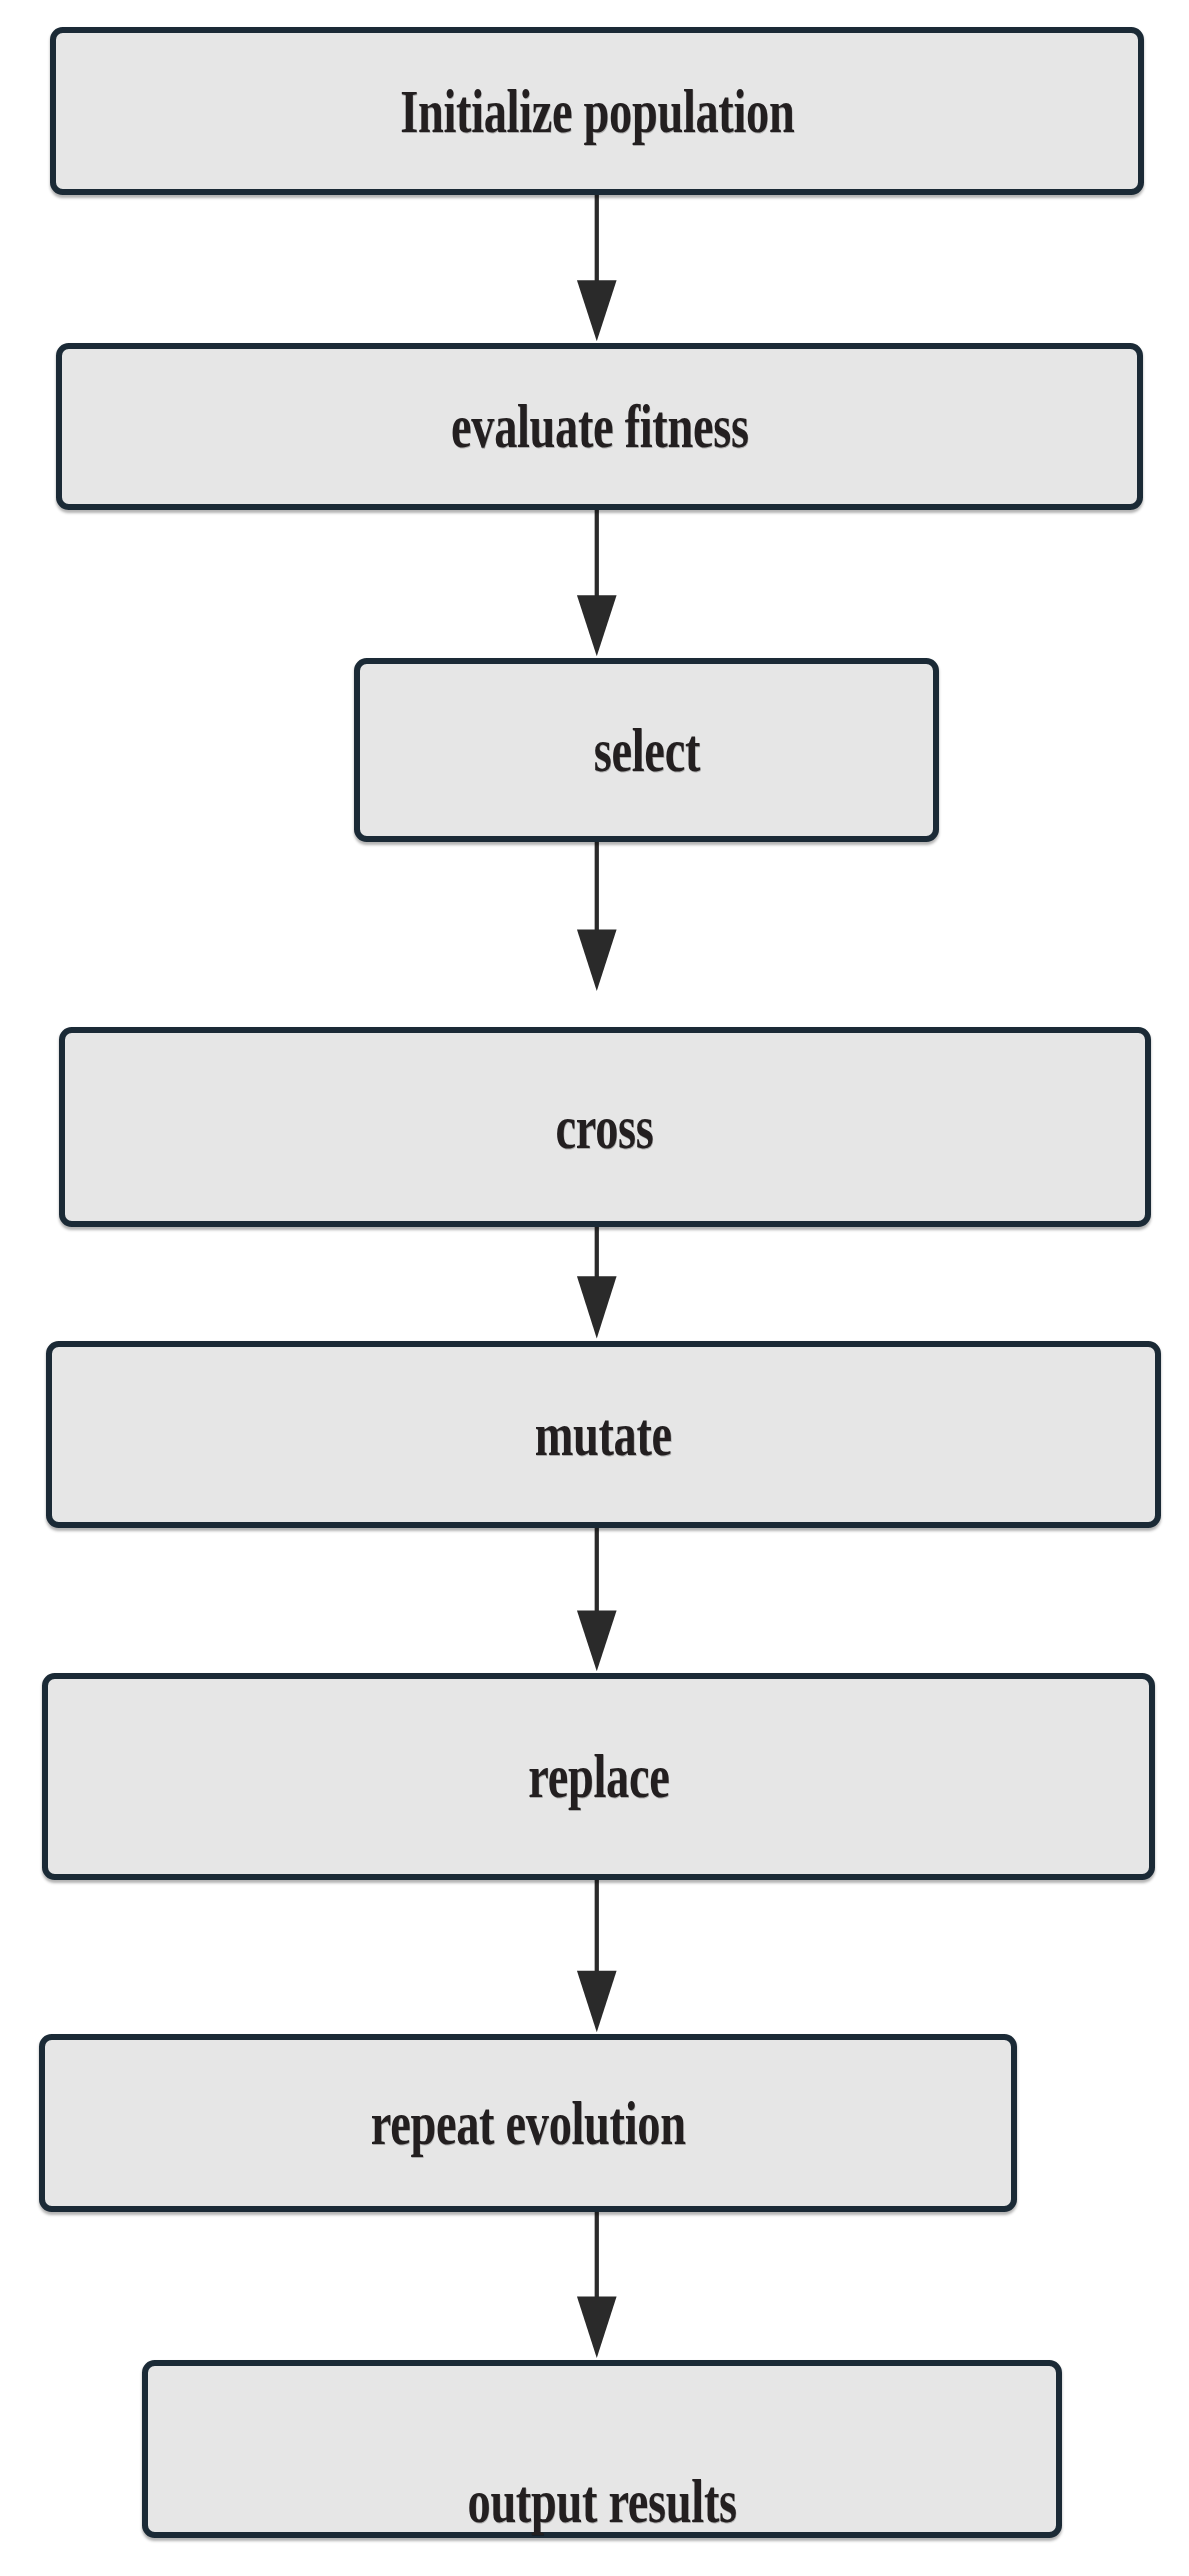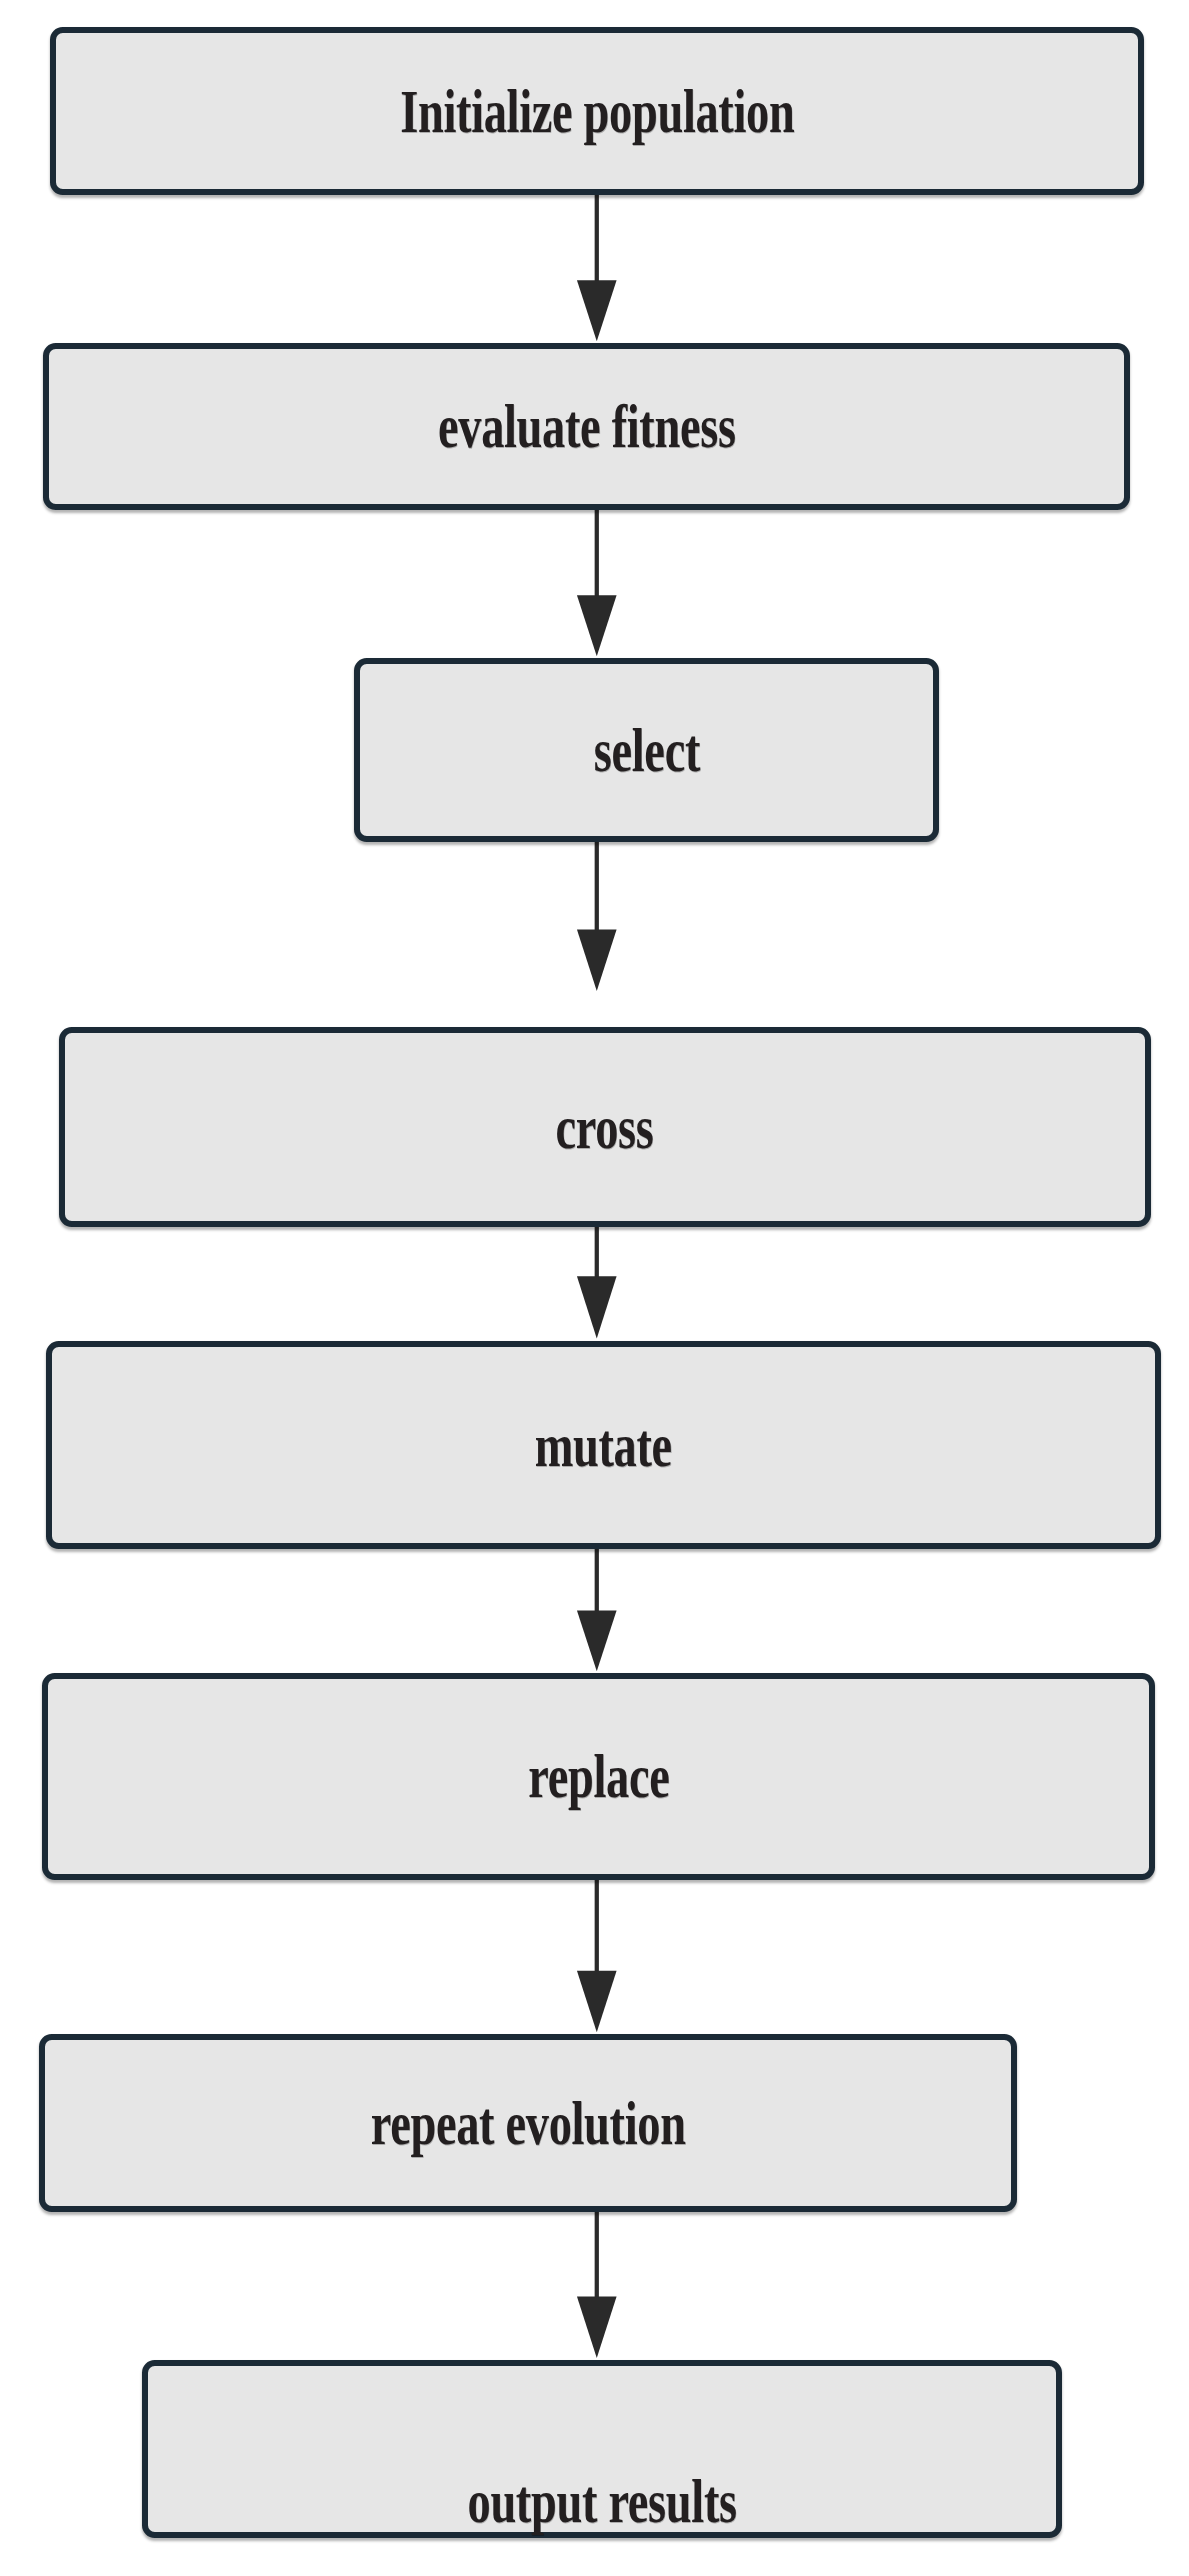--- a/index.html
+++ b/index.html
@@ -79,33 +79,33 @@
         <rect x="840" y="3118" width="6" height="132"></rect>
         <polygon points="815,3244 871,3244 843,3331"></polygon>
       </g>
     </svg>
   </div>
 
   <div class="node" style="left:50px; top:27px; width:1094px; height:168px;">
     <span class="node-label">Initialize population</span>
   </div>
 
-  <div class="node" style="left:43px; top:343px; width:1087px; height:167px;">
+  <div class="node" style="left:56px; top:343px; width:1087px; height:167px;">
     <span class="node-label">evaluate fitness</span>
   </div>
 
   <div class="node" style="left:354px; top:658px; width:585px; height:184px;">
     <span class="node-label">select</span>
   </div>
 
   <div class="node" style="left:59px; top:993px; width:1092px; height:200px;margin-top:34px;">
     <span class="node-label">cross</span>
   </div>
 
-  <div class="node" style="left:46px; top:1341px; width:1115px; height:208px;align-items:center;">
+  <div class="node" style="left:46px; top:1341px; width:1115px; height:187px;align-items:center;">
     <span class="node-label">mutate</span>
   </div>
 
   <div class="node" style="left:42px; top:1673px; width:1113px; height:207px;">
     <span class="node-label">replace</span>
   </div>
 
   <div class="node" style="left:39px; top:2034px; width:978px; height:178px;">
     <span class="node-label">repeat evolution</span>
   </div>

